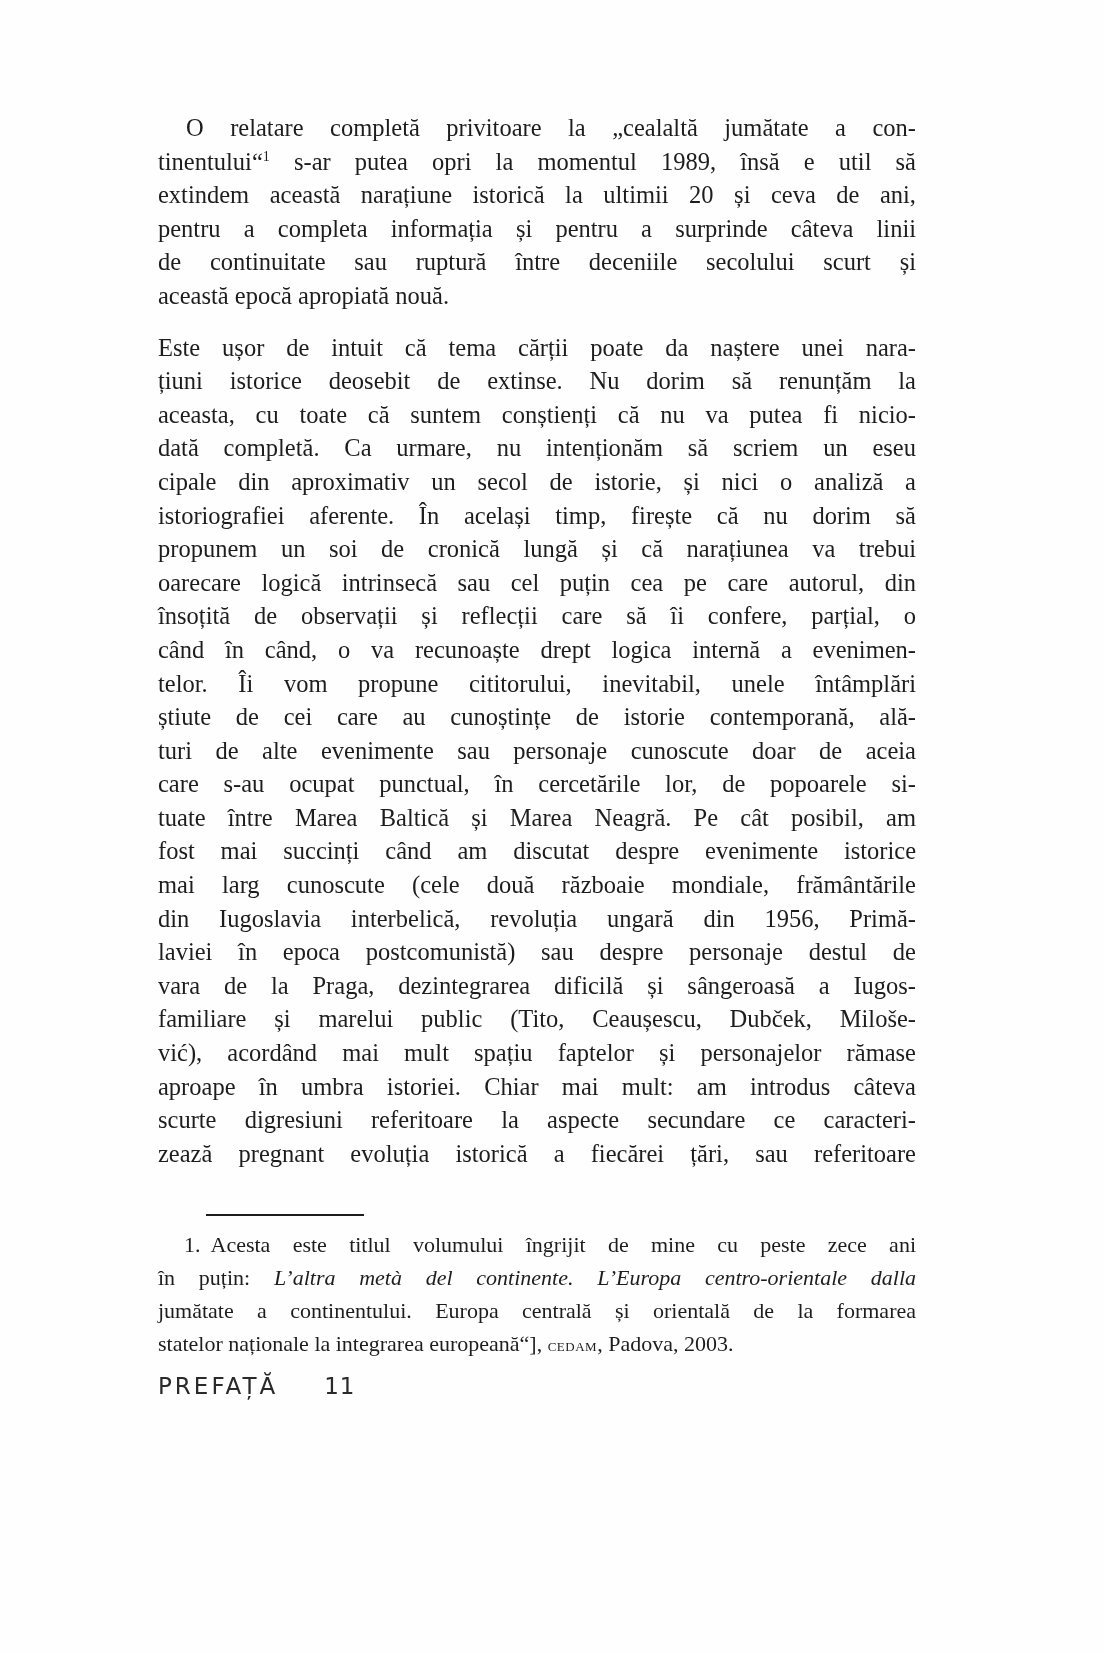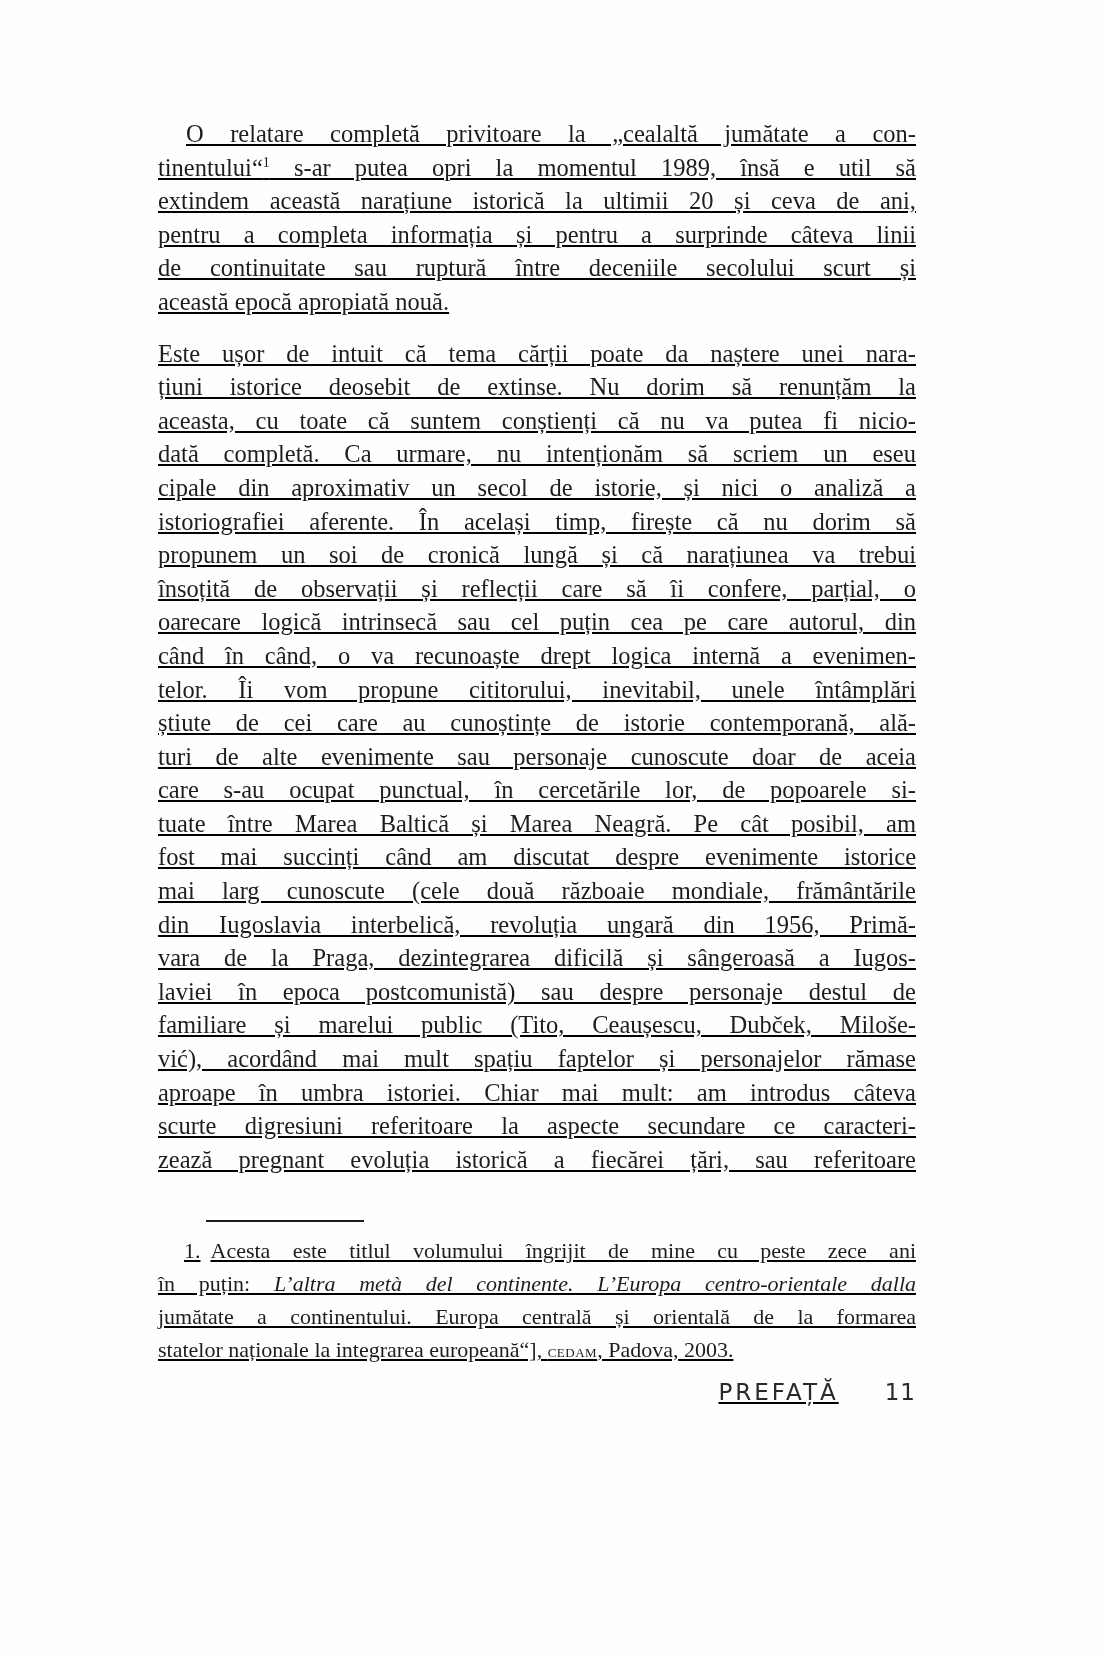--- a/index.html
+++ b/index.html
@@ -10,23 +10,22 @@
   .page {
     position: relative;
     width: 1103px;
     height: 1654px;
     background: #fefefe;
     overflow: hidden;
   }
   .text-block {
     position: absolute;
     left: 158px;
-    top: 117px;
+    top: 111px;
     width: 758px;
-    text-decoration: underline;
   }
   .line {
     font-family: "Liberation Serif", "DejaVu Serif", serif;
     font-size: 24.5px;
     line-height: 33.6px;
     color: #1d1d1d;
     text-align: justify;
     text-align-last: justify;
     white-space: normal;
   }
@@ -64,21 +63,21 @@
   .smallcaps {
     font-size: 13px;
     letter-spacing: 0.5px;
   }
   .italic {
     font-style: italic;
   }
   .page-footer {
     margin-top: 10px;
     width: 758px;
-    text-align: right;
+    text-align: left;
     font-family: "DejaVu Sans", "Liberation Sans", sans-serif;
     font-size: 23px;
     font-weight: 500;
     letter-spacing: 3px;
     color: #2a2a2a;
   }
   .page-number {
     display: inline-block;
     margin-left: 46px;
     letter-spacing: 1px;
@@ -100,33 +99,33 @@
     </section>
 
     <section class="paragraph para2">
       <div class="line">Este ușor de intuit că tema cărții poate da naștere unei nara-</div>
       <div class="line">țiuni istorice deosebit de extinse. Nu dorim să renunțăm la</div>
       <div class="line">aceasta, cu toate că suntem conștienți că nu va putea fi nicio-</div>
       <div class="line">dată completă. Ca urmare, nu intenționăm să scriem un eseu</div>
       <div class="line">cipale din aproximativ un secol de istorie, și nici o analiză a</div>
       <div class="line">istoriografiei aferente. În același timp, firește că nu dorim să</div>
       <div class="line">propunem un soi de cronică lungă și că narațiunea va trebui</div>
+      <div class="line">oarecare logică intrinsecă sau cel puțin cea pe care autorul, din</div>
       <div class="line">însoțită de observații și reflecții care să îi confere, parțial, o</div>
-      <div class="line">oarecare logică intrinsecă sau cel puțin cea pe care autorul, din</div>
       <div class="line">când în când, o va recunoaște drept logica internă a evenimen-</div>
       <div class="line">telor. Îi vom propune cititorului, inevitabil, unele întâmplări</div>
       <div class="line">știute de cei care au cunoștințe de istorie contemporană, ală-</div>
       <div class="line">turi de alte evenimente sau personaje cunoscute doar de aceia</div>
       <div class="line">care s-au ocupat punctual, în cercetările lor, de popoarele si-</div>
       <div class="line">tuate între Marea Baltică și Marea Neagră. Pe cât posibil, am</div>
       <div class="line">fost mai succinți când am discutat despre evenimente istorice</div>
       <div class="line">mai larg cunoscute (cele două războaie mondiale, frământările</div>
       <div class="line">din Iugoslavia interbelică, revoluția ungară din 1956, Primă-</div>
+      <div class="line">laviei în epoca postcomunistă) sau despre personaje destul de</div>
       <div class="line">vara de la Praga, dezintegrarea dificilă și sângeroasă a Iugos-</div>
-      <div class="line">laviei în epoca postcomunistă) sau despre personaje destul de</div>
       <div class="line">familiare și marelui public (Tito, Ceaușescu, Dubček, Miloše-</div>
       <div class="line">vić), acordând mai mult spațiu faptelor și personajelor rămase</div>
       <div class="line">aproape în umbra istoriei. Chiar mai mult: am introdus câteva</div>
       <div class="line">scurte digresiuni referitoare la aspecte secundare ce caracteri-</div>
       <div class="line">zează pregnant evoluția istorică a fiecărei țări, sau referitoare</div>
     </section>
 
     <div class="footnote-rule"></div>
 
     <section class="footnote">

